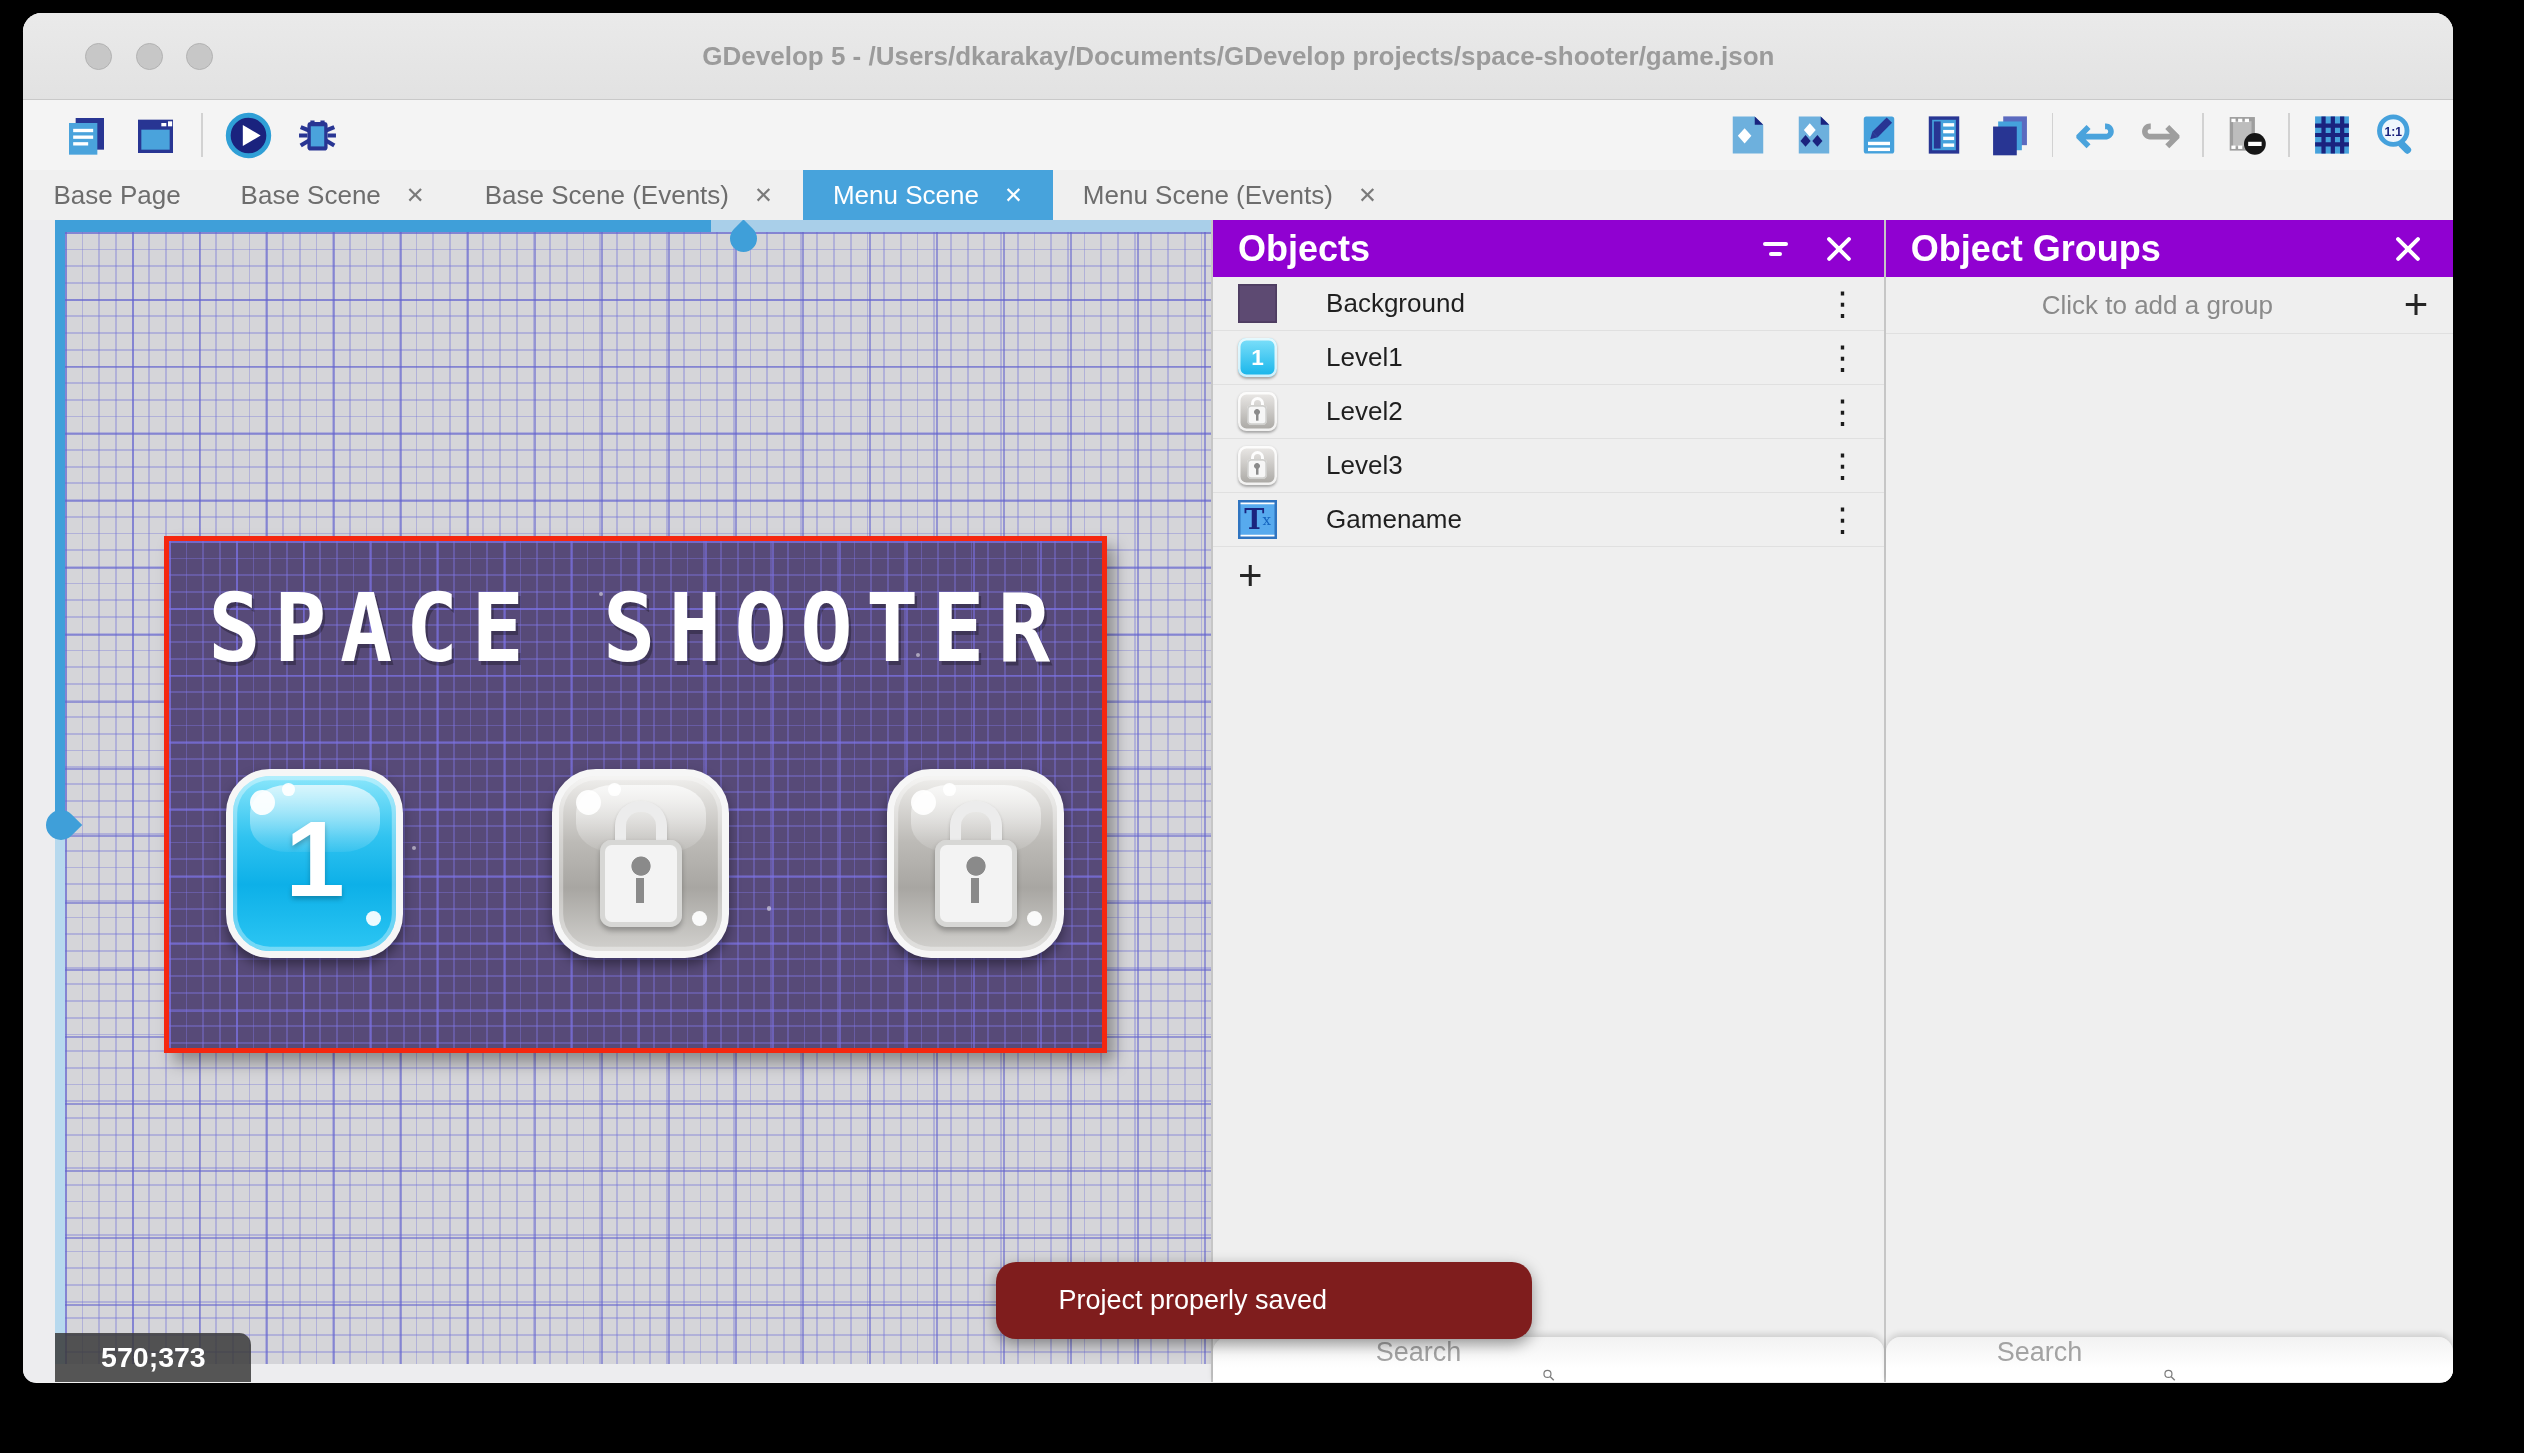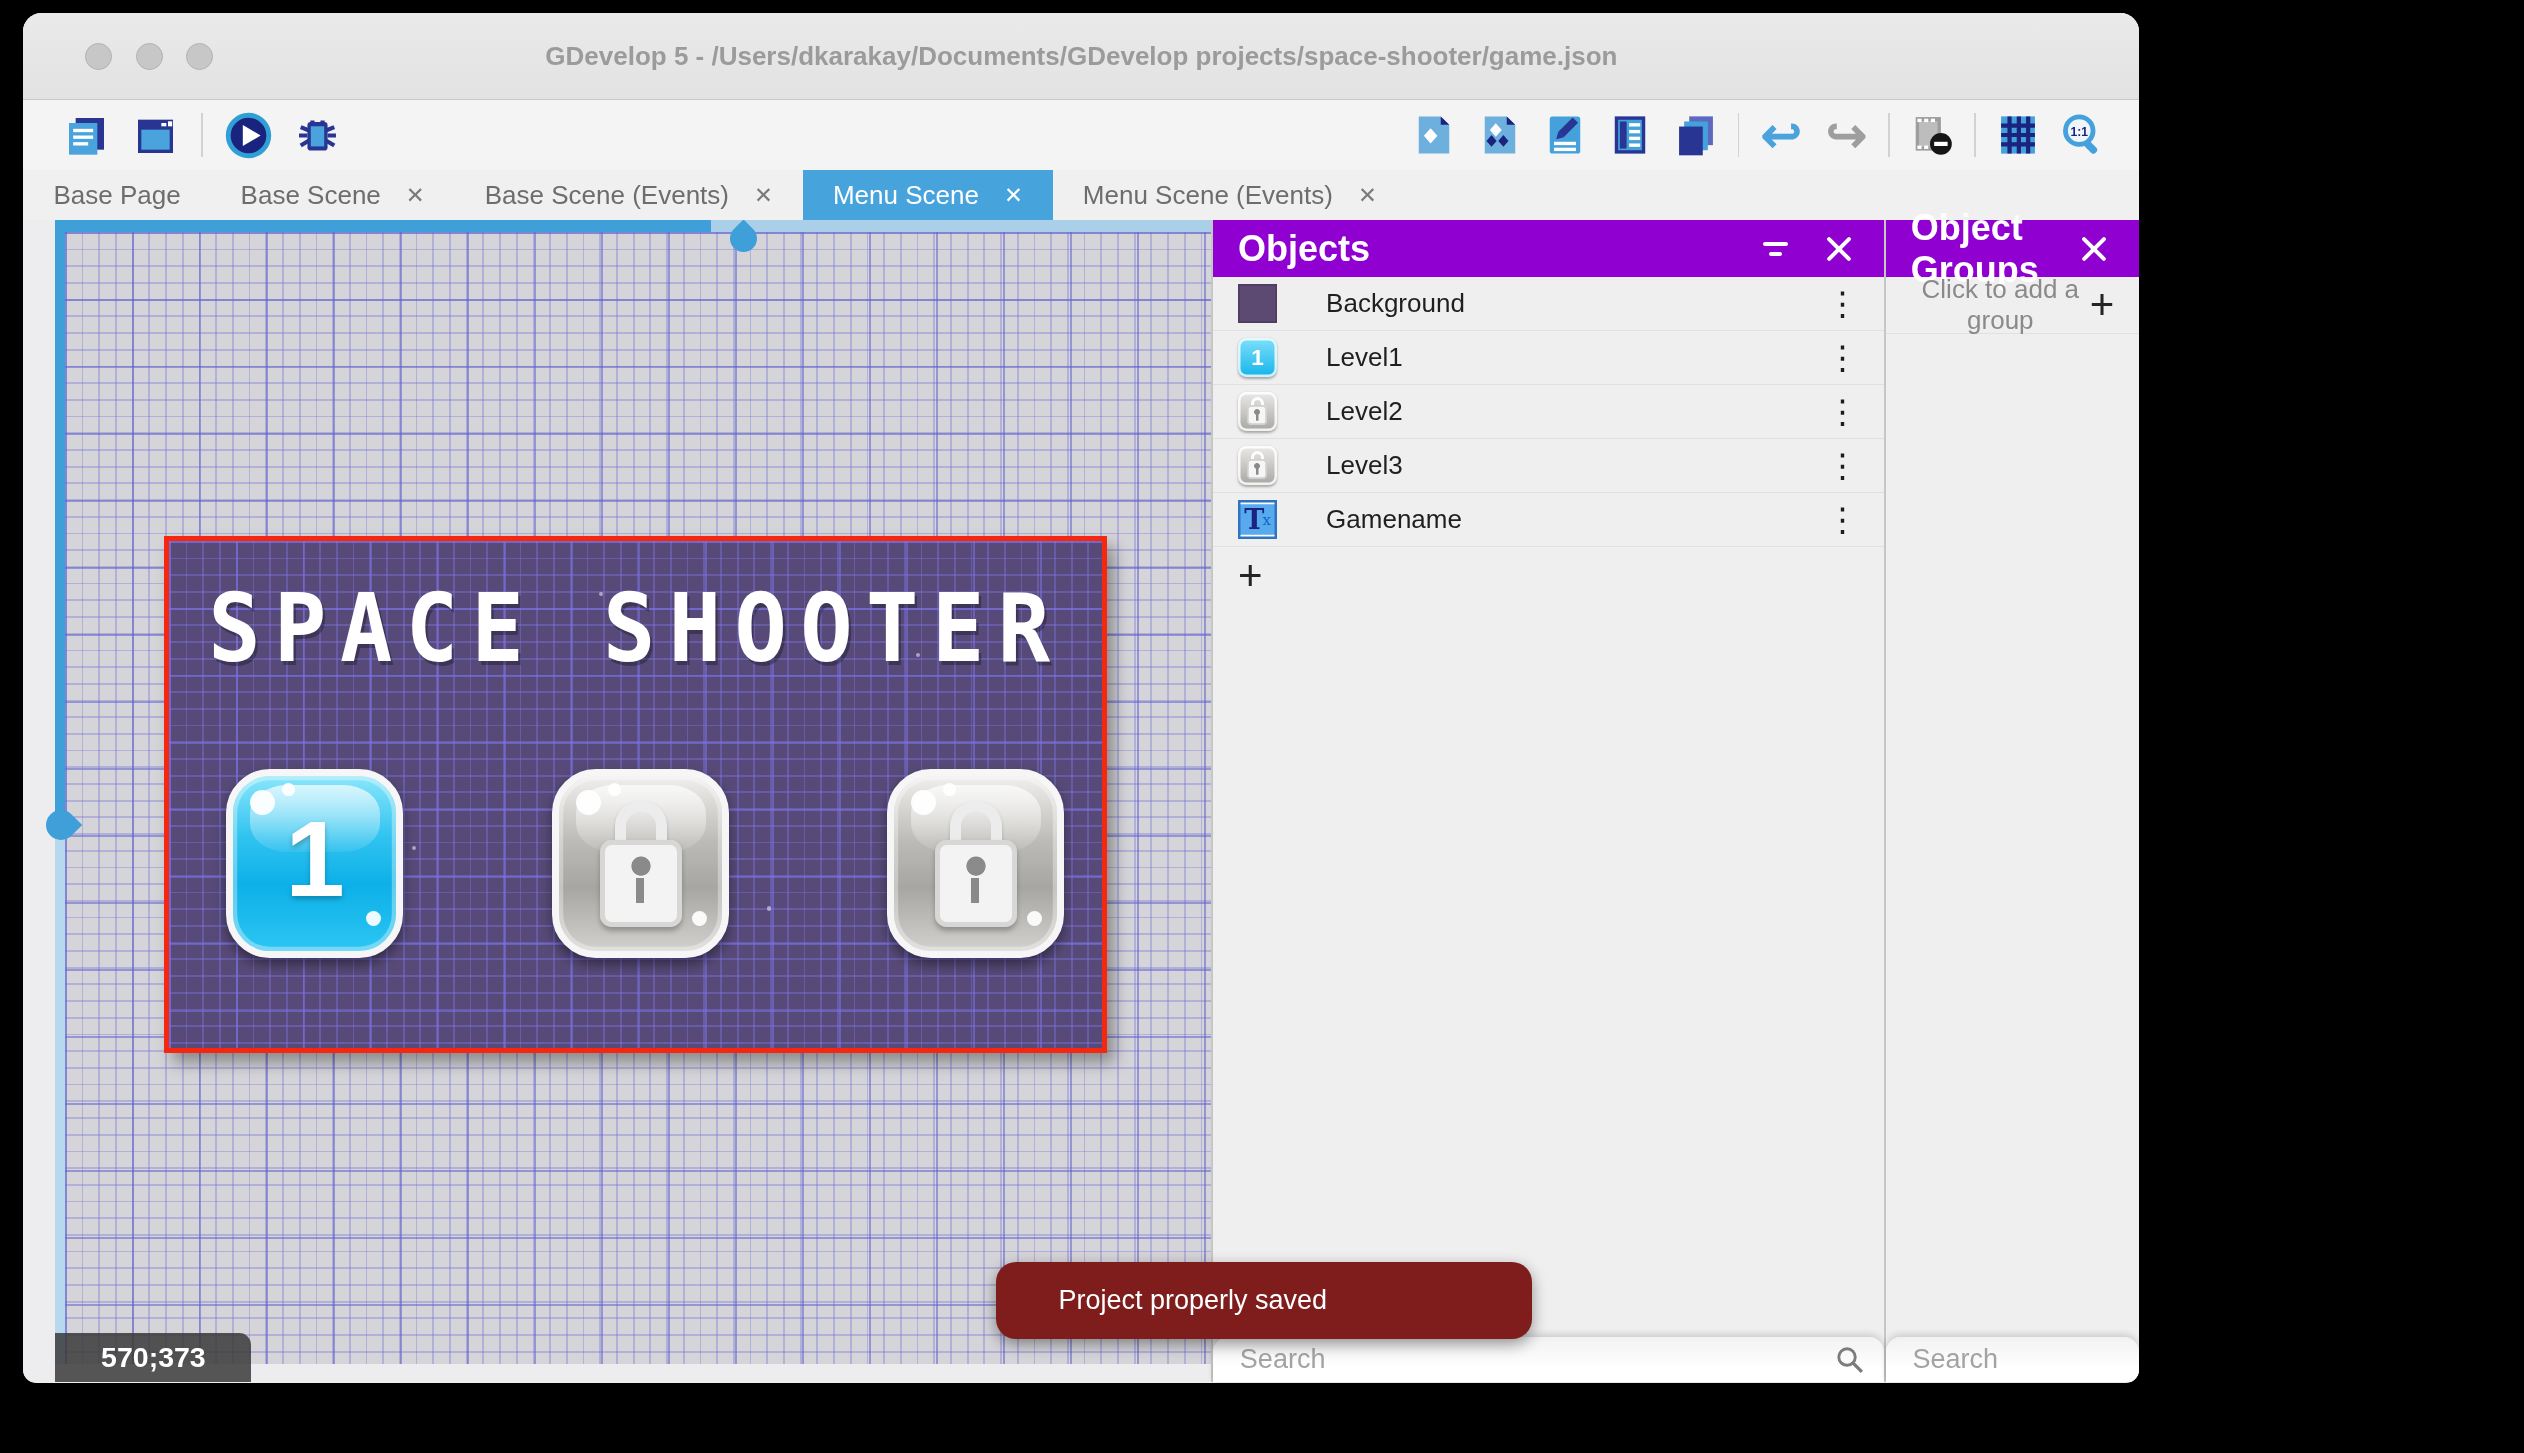--- a/index.html
+++ b/index.html
@@ -1,18 +1,18 @@
 <!DOCTYPE html>
 <html style="font-size:13.4px"><head>
 <meta charset="utf-8">
 <style>
   * { margin:0; padding:0; box-sizing:border-box; }
   html,body { width:2525px; height:1453px; background:#000; font-family:"Liberation Sans", sans-serif; overflow:hidden; }
 
-  .window{ position:absolute; left:23.4px; top:13.4px; width:2116px; height:1370px;
+  .window{ position:absolute; left:23.4px; top:13.4px; width:2430px; height:1370px;
     background:#f2f2f2; border-radius:18.4px 18.4px 13.4px 13.4px; overflow:hidden;
     box-shadow:0 25px 75px rgba(0,0,0,.7); }
 
   
   .titlebar{ position:relative; height:87px; background:linear-gradient(#eaeaea,#e2e2e2);
     border-bottom:1.7px solid #c9c9c9; display:flex; align-items:center; }
   .traffic{ position:absolute; left:62px; top:0; height:100%; display:flex; align-items:center; gap:23.4px; }
   .tl{ width:27px; height:27px; border-radius:50%; background:#c7c7c7; border:1.7px solid #b2b2b2; display:inline-block; }
   .wtitle{ flex:1; text-align:center; font-size:26px; font-weight:bold; color:#9b9b9b; }
 
@@ -125,21 +125,21 @@
     box-shadow:inset 0 0 0 1.7px #cfcfcd; }
   .th-text{ background:#57aaee; box-shadow:inset 0 0 0 2.5px #2f74c0, inset 0 4.2px 0 #fff, inset 0 -4.2px 0 #fff; font-family:"DejaVu Serif", serif; }
   .th-text .T{ font-size:27px; font-weight:bold; color:#1a237e; } .th-text .x{ font-size:15px; color:#1565c0; margin-left:-1.7px; }
 
   .add-row{ display:flex; align-items:center; height:57px; padding:0 25px; color:#8a8a8a; font-size:26px; cursor:pointer; }
   .add-row .add-label{ flex:1; text-align:center; }
   .plus{ font-size:42px; color:#252525; font-weight:400; line-height:42px; }
   .grow{ border-bottom:1.7px solid #e0e0e0; }
 
   .searchbar{ position:absolute; left:0; right:0; bottom:0; height:45px; background:linear-gradient(#f2f2f2,#ffffff 70%);
-    border-radius:15px 15px 0 0; box-shadow:0 -2.5px 6.7px rgba(0,0,0,.14); display:flex; align-items:center; padding:0 18.4px; }
+    border-radius:15px 15px 0 0; box-shadow:0 -2.5px 6.7px rgba(0,0,0,.14); display:flex; align-items:center; padding:0 18.4px;flex-direction:column; }
   .searchbar input{ flex:1; border:none; outline:none; background:transparent; font-size:27px; color:#444; font-family:"Liberation Sans", sans-serif; padding-left:8.4px; }
   .searchbar input::placeholder{ color:#a3a3a3; }
 </style>
 </head>
 <body>
 
 <div class="window">
 
   <div class="titlebar">
     <div class="traffic">

